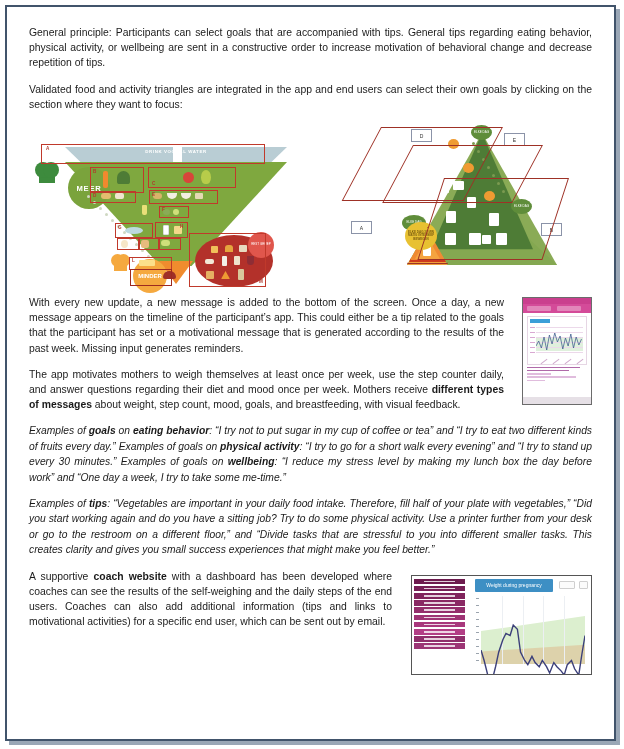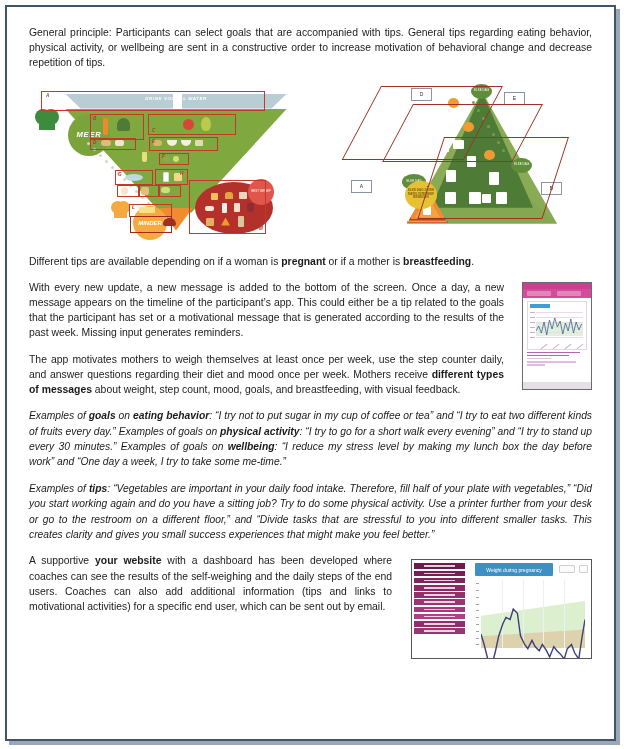--- a/index.html
+++ b/index.html
@@ -52,22 +52,22 @@
   
   #figures {
     position: relative;
     height: 162px;
     margin: 6px 0 10px 0;
   }
 
   
   #food-triangle {
     position: absolute;
-    left: 6px; top: 0;
-    width: 290px; height: 160px; font-style: italic;
+    left: 6px; top: 12px;
+    width: 290px; height: 160px;
   }
   .ft-canvas { position: absolute; inset: 0; }
 
   
   .ft-water {
     position: absolute;
     left: 30px; top: 12px;
     width: 222px; height: 15px;
     background: #b9cdd4;
     clip-path: polygon(0 0, 100% 0, 93% 100%, 7% 100%);
@@ -391,20 +391,21 @@
   .clearfix::after { content: ""; display: block; clear: both; }
 </style>
 </head>
 <body>
 
 <div id="page-frame">
   <div id="page-inner">
 
     <p class="body-text">General principle: Participants can select goals that are accompanied with tips. General tips regarding eating behavior, physical activity, or wellbeing are sent in a constructive order to increase motivation of behavioral change and decrease repetition of tips.</p>
 
+    <p class="body-text">Validated food and activity triangles are integrated in the app and end users can select their own goals by clicking on the section where they want to focus:</p>
 
     <div id="figures">
 
       <div id="food-triangle">
         <div class="ft-canvas">
 
           <div class="ft-water"></div>
           <div class="ft-water-gap"></div>
           <div class="ft-water-text">DRINK VOORAL WATER</div>
 
@@ -549,21 +550,20 @@
         <div class="at-label-box" style="left:2px;top:98px;">A</div>
         <div class="at-label-box" style="left:192px;top:100px;">B</div>
 
         <div class="at-annot" style="left:32px;top:4px;width:122px;height:74px;transform:skewX(-28deg) rotate(0deg);transform-origin:left top;"></div>
         <div class="at-annot" style="left:64px;top:22px;width:130px;height:58px;transform:skewX(-28deg);transform-origin:left top;"></div>
         <div class="at-annot" style="left:95px;top:55px;width:125px;height:82px;transform:skewX(-18deg);transform-origin:left top;"></div>
         <div class="at-annot" style="left:58px;top:104px;width:41px;height:37px;border-width:1.6px;clip-path:polygon(50% 0,100% 100%,0 100%);"></div>
       </div>
     </div>
 
-    <p class="body-text">Different tips are available depending on if a woman is <b>pregnant</b> or if a mother is <b>breastfeeding</b>.</p>
 
     <div class="float-right-phone" style="position:relative;">
       <div id="phone-mock">
         <div class="ph-status"></div>
         <div class="ph-nav">
           <div class="ph-tab" style="left:4px;width:24px;"></div>
           <div class="ph-tab" style="left:34px;width:24px;"></div>
         </div>
         <div class="ph-body">
           <div class="ph-card">
@@ -667,16 +667,16 @@
             <div class="dash-ytick" style="top:84%"></div>
             <div class="dash-ytick" style="top:94%"></div>
             <svg class="dash-line" viewBox="0 0 100 100" preserveAspectRatio="none">
               <polyline points="0,52 3,62 7,78 10,84 14,68 17,54 21,42 24,36 28,38 31,28 35,32 38,54 42,62 45,66 49,58 52,64 56,68 59,62 63,68 66,74 70,64 73,68 77,72 80,76 83,66 87,62 90,70 94,76 97,56 100,38" fill="none" stroke="#3b3f7a" stroke-width="1.4" vector-effect="non-scaling-stroke"></polyline>
             </svg>
           </div>
         </div>
       </div>
     </div>
 
-    <p class="body-text last">A supportive <b>your website</b> with a dashboard has been developed where coaches can see the results of the self-weighing and the daily steps of the end users. Coaches can also add additional information (tips and links to motivational activities) for a specific end user, which can be sent out by email.</p>
+    <p class="body-text last">A supportive <b>coach website</b> with a dashboard has been developed where coaches can see the results of the self-weighing and the daily steps of the end users. Coaches can also add additional information (tips and links to motivational activities) for a specific end user, which can be sent out by email.</p>
 
   </div>
 </div>
 
 </body></html>

